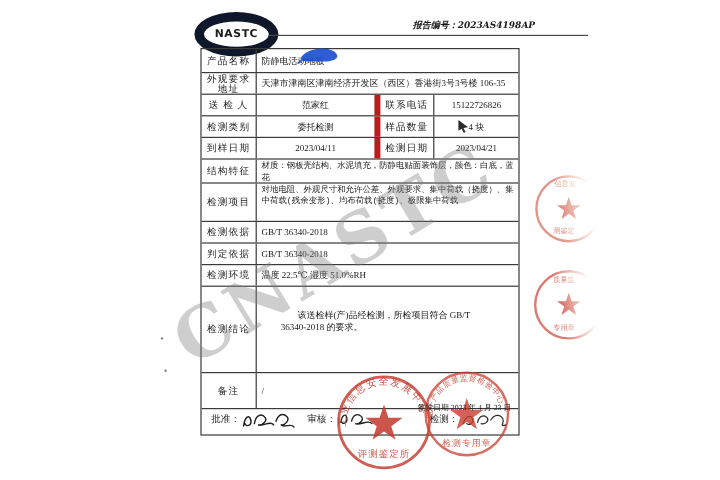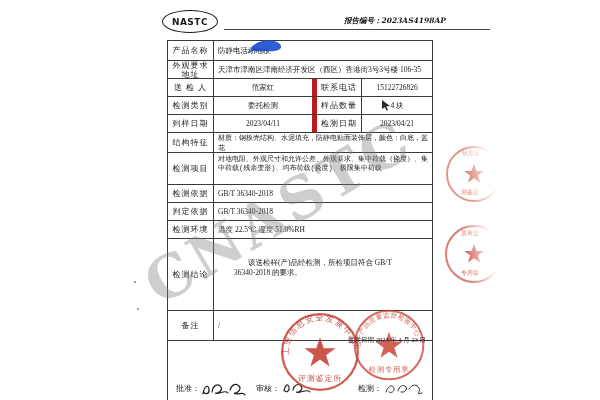--- a/index.html
+++ b/index.html
@@ -1,19 +1,19 @@
 <!DOCTYPE html>
 <html><head>
 <meta charset="utf-8">
 <style>
   html,body{margin:0;padding:0;background:#fff;}
   .page{position:relative;width:600px;height:400px;background:#ffffff;overflow:hidden;
         font-family:"Liberation Serif","DejaVu Serif",serif;color:#1b1b1b;}
   
-  .logo{position:absolute;left:162px;top:10px;width:54px;height:21px;border:1px solid #0f172a;
+  .logo{position:absolute;left:162px;top:10px;width:54px;height:21px;border:8px solid #0f172a;
         border-radius:50%;display:flex;align-items:center;justify-content:center;
         font-family:"DejaVu Sans",sans-serif;font-weight:bold;font-size:9px;letter-spacing:.5px;}
   .report-no{position:absolute;left:344px;top:16px;width:120px;font-weight:bold;font-size:7.5px;
         font-family:"DejaVu Serif",serif;white-space:nowrap;font-style:italic;}
   .header-rule{position:absolute;left:224px;top:29px;width:266px;height:1px;background:#4a4a4a;}
   
   .watermark{position:absolute;left:150px;top:255px;width:320px;transform:rotate(-31deg);
         transform-origin:0 50%;font-family:"DejaVu Serif",serif;font-size:58px;font-weight:bold;
         color:rgba(125,125,125,0.38);letter-spacing:4px;z-index:3;pointer-events:none;}
   
@@ -27,21 +27,21 @@
   .lbl2{width:50px;flex:none;border-left:5px solid #b91c1c;border-right:1px solid #3a3a3a;
        display:flex;align-items:center;justify-content:center;font-size:8px;letter-spacing:1px;box-sizing:border-box;}
   .val{flex:1;display:flex;align-items:center;padding:1px 4px;font-size:7.5px;box-sizing:border-box;min-width:0;}
   .val2{width:70px;flex:none;display:flex;align-items:center;justify-content:center;font-size:7.5px;box-sizing:border-box;}
   .center{justify-content:center;text-align:center;}
   .par{font-size:7px;line-height:8.5px;align-items:flex-start;padding-top:2px;display:block;font-family:Liberation Mono, monospace;}
   .conc{position:relative;display:block;padding-top:3px;}
   .conc p{margin:16px;font-size:7.5px;line-height:10px;text-indent:14px;}
   .issue-date{position:absolute;left:181px;top:296px;font-size:6.5px;z-index:6;white-space:nowrap;color:#222;}
   
-  .sigrow{position:relative;font-size:8px;margin-top:39px;}
+  .sigrow{position:relative;font-size:8px;}
   .siggrp{position:absolute;top:3px;display:flex;align-items:flex-start;white-space:nowrap;}
   .sig-svg{margin-top:-2px;}
   
   .stamp{position:absolute;z-index:5;pointer-events:none;}
   .fade{-webkit-mask-image:linear-gradient(80deg,#000 40%,rgba(0,0,0,0) 80%);
         mask-image:linear-gradient(80deg,#000 40%,rgba(0,0,0,0) 80%);}
   
   .blot{position:absolute;left:246px;top:38px;z-index:4;pointer-events:none;}
   .cursor{position:absolute;left:381px;top:99px;z-index:7;}
   .speck{position:absolute;width:2px;height:2px;background:#4c4c4c;border-radius:50%;opacity:.7;}

